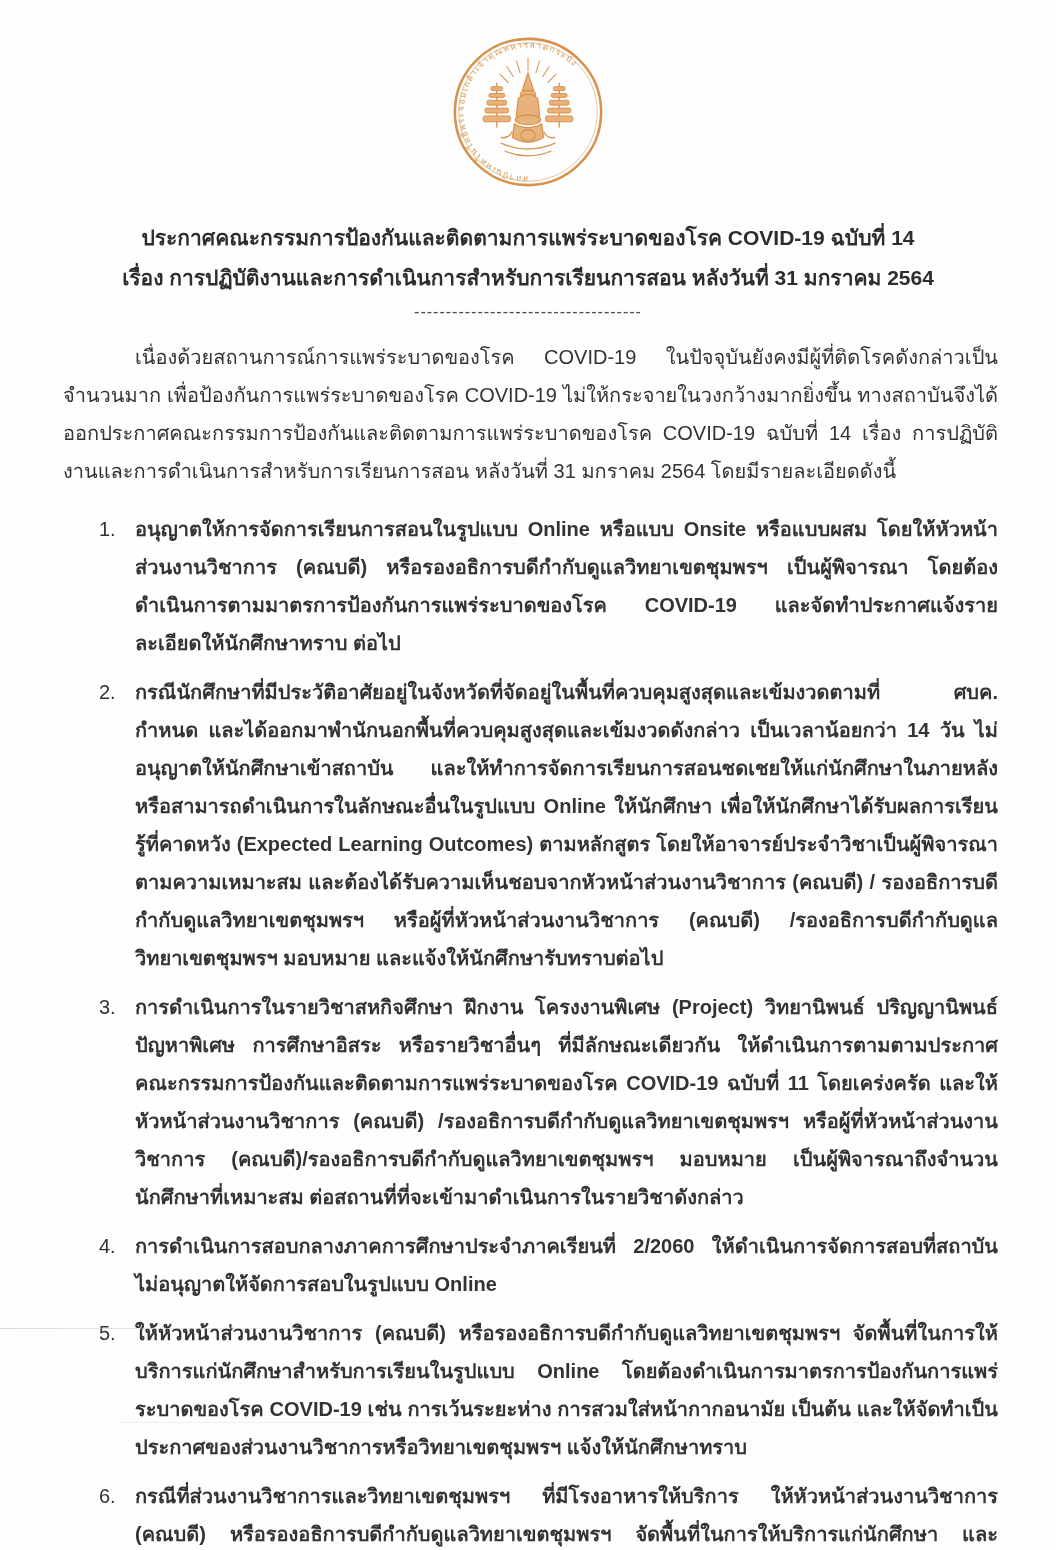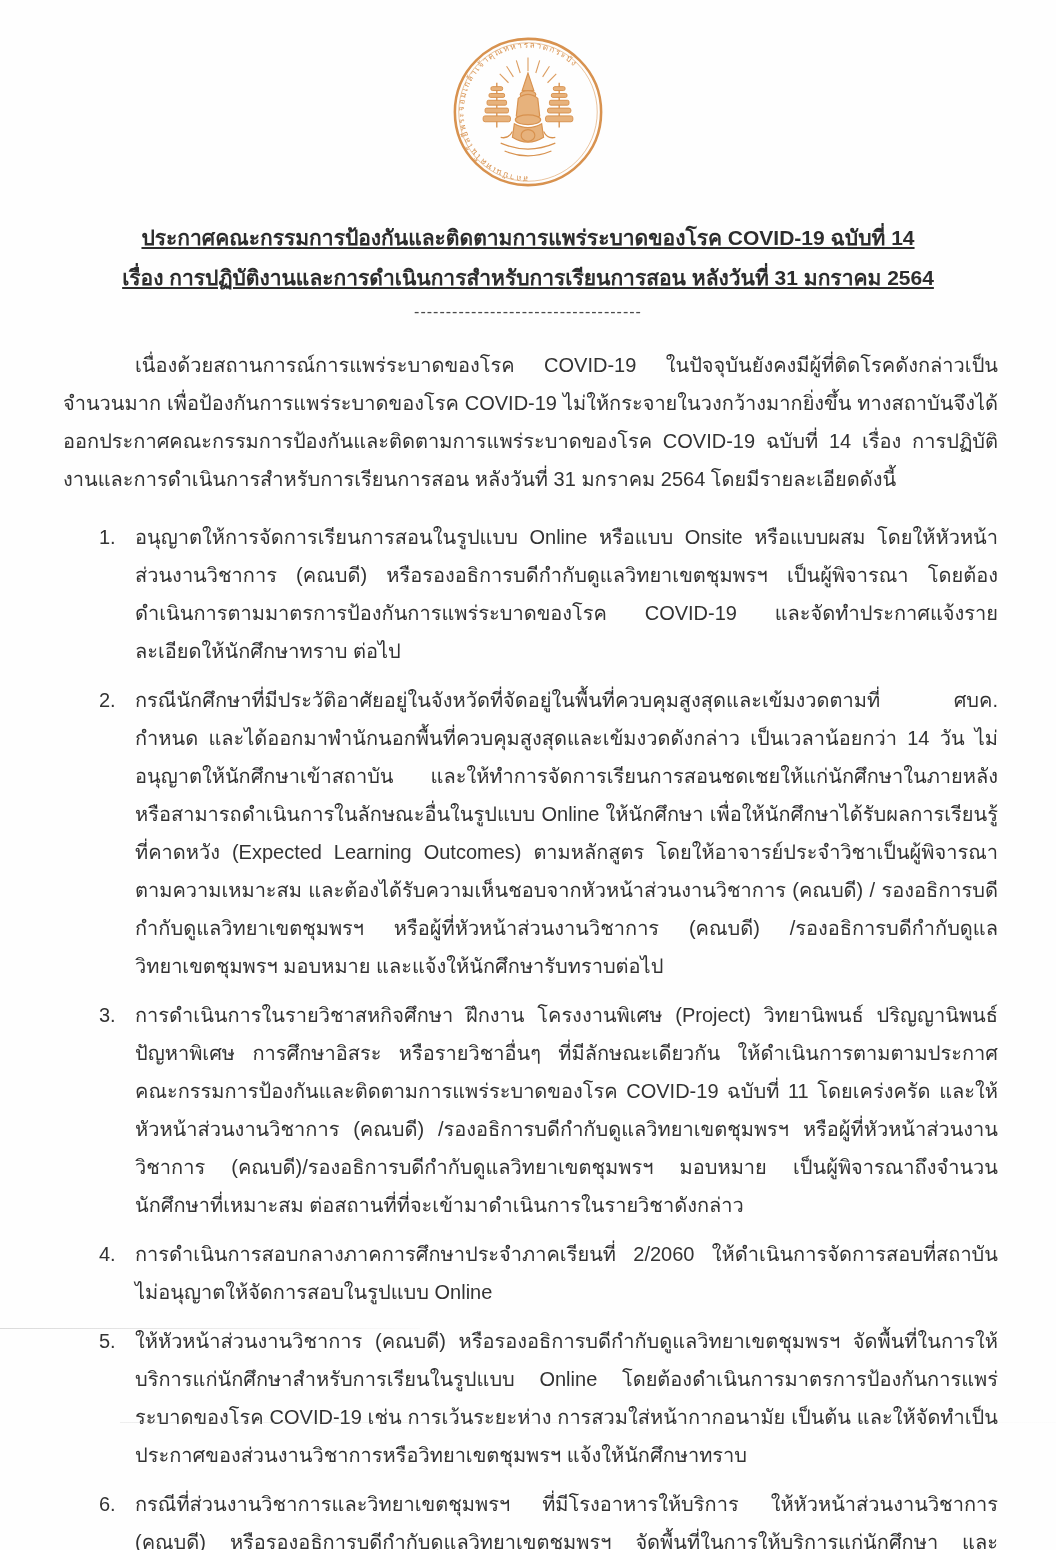--- a/index.html
+++ b/index.html
@@ -22,56 +22,56 @@
     justify-content: center;
     padding-top: 34px;
   }
   .title-block {
     margin-top: 28px;
     text-align: center;
     font-weight: bold;
     font-size: 21px;
     line-height: 40px;
     color: #2d2d2d;
-    text-decoration: underline;
   }
   .separator {
     text-align: center;
     font-size: 16px;
     letter-spacing: 1px;
     color: #4a4a4a;
     margin-top: 4px;
     line-height: 20px;
   }
   .content {
     padding: 0 58px 0 63px;
     font-size: 20px;
     line-height: 38px;
     text-align: justify;
   }
   .intro {
-    margin-top: 24px;
+    margin-top: 16px;
     text-indent: 72px;
   }
   .items {
     margin-top: 10px;
   }
   .item {
     display: flex;
     align-items: flex-start;
     padding-left: 36px;
     margin-top: 11px;
   }
   .item-num {
     flex: 0 0 36px;
     color: #333333;
   }
   .item-text {
     flex: 1;
     text-align: justify;
+    font-weight: bold;
   }
   .scan-artifact {
     position: absolute;
     height: 1px;
     background: linear-gradient(to right, rgba(190,190,190,0.55), rgba(220,220,220,0.15));
     pointer-events: none;
   }
   .artifact-1 { left: 0; top: 1328px; width: 420px; }
   .artifact-2 { left: 120px; top: 1422px; width: 936px; opacity: .45; }
 </style>

